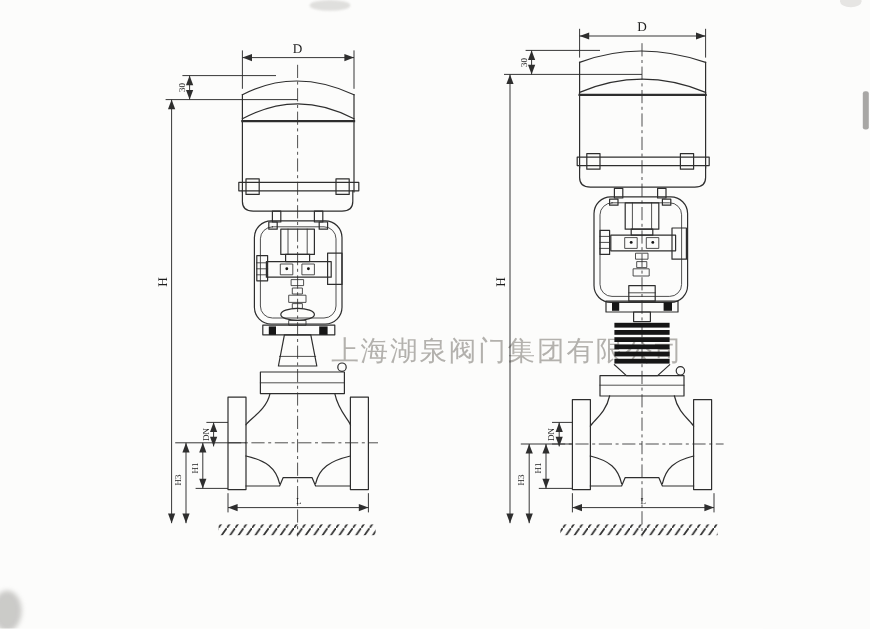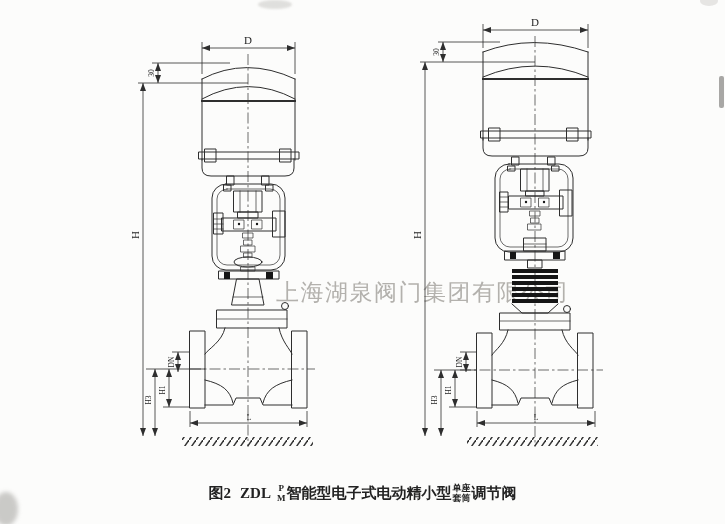--- a/index.html
+++ b/index.html
@@ -262,32 +262,18 @@
         <line class="dim" x1="477" y1="411" x2="477" y2="427"></line>
         <line class="dim" x1="595" y1="411" x2="595" y2="427"></line>
         <line class="dim" x1="477" y1="423" x2="595" y2="423" marker-start="url(#ar)" marker-end="url(#ar)"></line>
         <text class="dl sm" x="536" y="420" text-anchor="middle">L</text>
       </g>
 
       <rect x="467" y="437" width="131" height="9" fill="url(#hatch)"></rect>
     </g>
   </svg>
 
-  <div class="caption">
-    <span>图2</span>
-    <span class="gap">ZDL</span>
-    <span class="stack">
-      <span>P</span>
-      <span>M</span>
-    </span>
-    <span>智能型电子式电动精小型</span>
-    <span class="stack">
-      <span>单座</span>
-      <span>套筒</span>
-    </span>
-    <span>调节阀</span>
-  </div>
 
   <div class="artifact a1"></div>
   <div class="artifact a2"></div>
   <div class="artifact a3"></div>
   <div class="artifact a4"></div>
 </div>
 
 </body></html>

